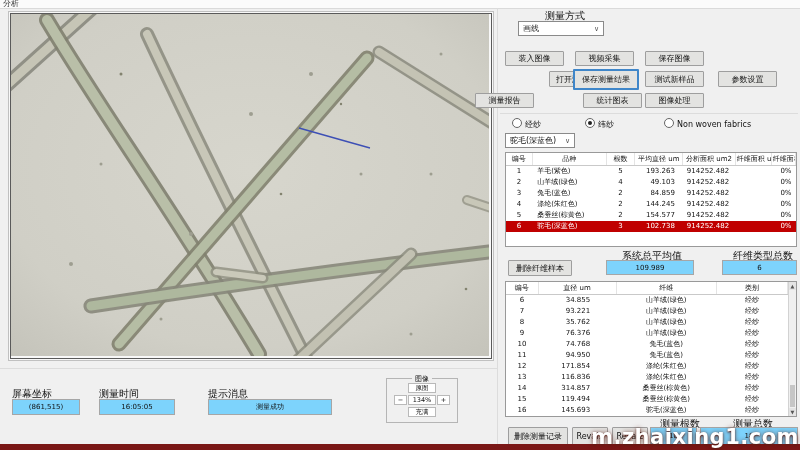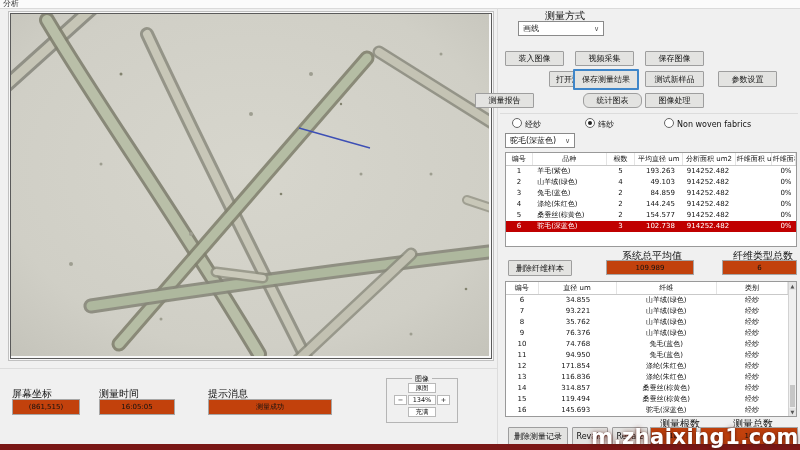--- a/index.html
+++ b/index.html
@@ -4,21 +4,21 @@
 <style>
   html,body{margin:0;padding:0;}
   #app{position:relative;width:800px;height:450px;background:#f0f0f0;overflow:hidden;
        font-family:"DejaVu Sans","Liberation Sans",sans-serif;font-size:8px;color:#111;}
   .abs{position:absolute;}
   .lbl{position:absolute;font-size:10px;white-space:nowrap;color:#111;}
   .btn{position:absolute;background:#e3e3e1;border:1px solid #9e9e9e;border-radius:1px;
        display:flex;align-items:center;justify-content:center;font-size:8px;color:#111;
        white-space:nowrap;overflow:hidden;}
   .btn.focus{border:2px solid #3f86c9;}
-  .sunken{position:absolute;background:#c2410c;border:1px solid #a6a6a6;
+  .sunken{position:absolute;background:#7dd3fc;border:1px solid #a6a6a6;
        display:flex;align-items:center;justify-content:center;font-size:7px;overflow:hidden;}
   .dd{position:absolute;background:#fff;border:1px solid #8a8a8a;display:flex;align-items:center;
        font-size:8px;padding-left:4px;}
   .dd .arrow{margin-left:auto;width:13px;height:100%;display:flex;align-items:center;
        justify-content:center;color:#555;font-size:7px;}
   .radio{display:inline-block;width:8px;height:8px;border-radius:50%;border:1px solid #666;
        background:#fff;vertical-align:-1px;margin-right:3px;position:relative;}
   .radio.on::after{content:"";position:absolute;left:2px;top:2px;width:4px;height:4px;
        border-radius:50%;background:#222;}
   .radio-item{position:absolute;font-size:8px;white-space:nowrap;}
@@ -159,21 +159,21 @@
   <div class="btn" style="left:505px;top:51px;width:57px;height:13px;">装入图像</div>
   <div class="btn" style="left:575px;top:51px;width:57px;height:13px;">视频采集</div>
   <div class="btn" style="left:645px;top:51px;width:57px;height:13px;">保存图像</div>
 
   <div class="btn" style="left:505px;top:71px;width:60px;height:14px;margin-left:44px;">打开测量结果</div>
   <div class="btn focus" style="left:573px;top:69px;width:62px;height:17px;">保存测量结果</div>
   <div class="btn" style="left:645px;top:71px;width:57px;height:14px;">测试新样品</div>
   <div class="btn" style="left:718px;top:71px;width:57px;height:14px;">参数设置</div>
 
   <div class="btn" style="left:475px;top:93px;width:57px;height:13px;">测量报告</div>
-  <div class="btn" style="left:583px;top:93px;width:57px;height:13px;border-radius:6px;">统计图表</div>
+  <div class="btn" style="left:583px;top:93px;width:57px;height:13px;">统计图表</div>
   <div class="btn" style="left:645px;top:93px;width:57px;height:13px;">图像处理</div>
 
   <div class="divider-h" style="left:500px;top:113px;width:298px;"></div>
 
   <div class="radio-item" style="left:512px;top:118px;">
     <span class="radio"></span><span>经纱</span>
   </div>
   <div class="radio-item" style="left:585px;top:118px;">
     <span class="radio on"></span><span>纬纱</span>
   </div>

